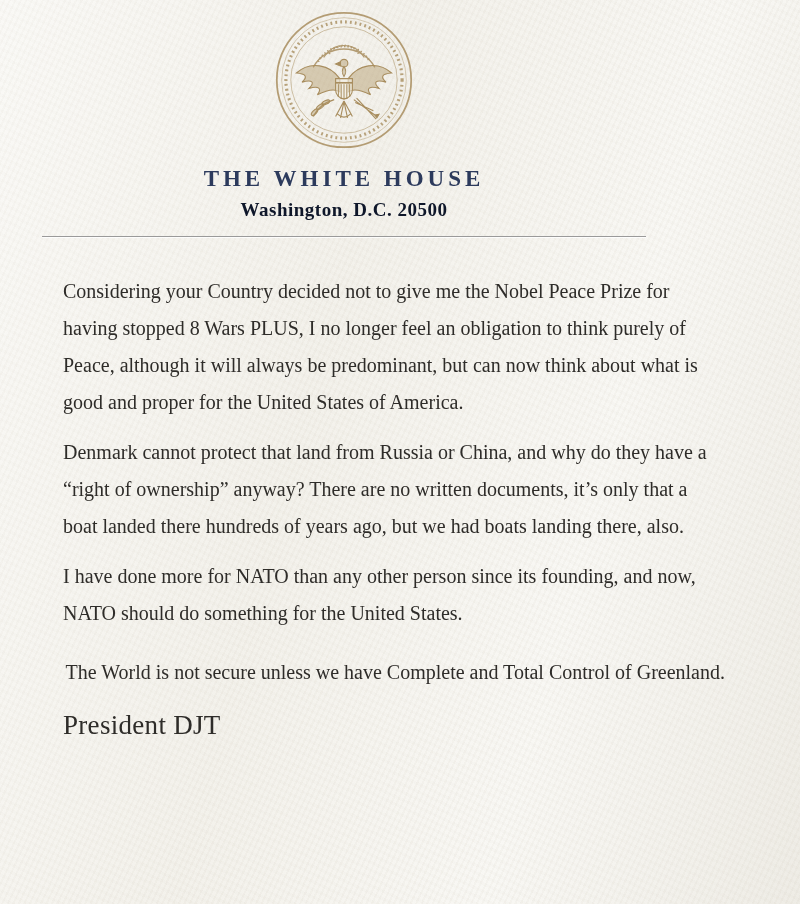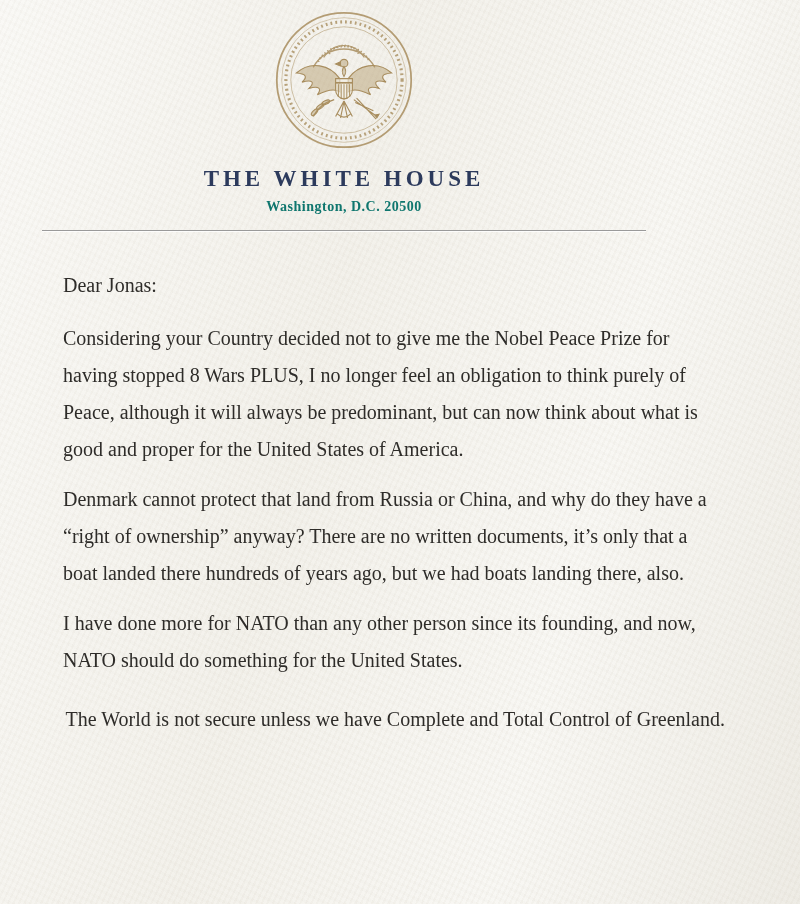--- a/index.html
+++ b/index.html
@@ -17,22 +17,22 @@
   .page{width:688px;height:904px;position:relative;}
   header{ text-align:center; padding-top:10px; }
   .seal-wrap{ height:142px; display:flex; justify-content:center; }
   .wh-title{
     margin:14px 0 0 0;
     font-size:23px; font-weight:bold; letter-spacing:4px;
     color:#2c3a5c;
   }
   .wh-address{
     margin-top:7px;
-    font-size:14px; font-weight:bold; letter-spacing:.5px;
-    color:#0f766e;
+    font-size:19px; font-weight:bold; letter-spacing:.5px;
+    color:#0f172a;
   }
   hr.rule{
     border:none; border-top:1.5px solid #9a9a9a;
     box-shadow:0 1px 0 rgba(255,255,255,.8);
     margin:15px 42px 0 42px;
   }
   main{ padding:36px 0 0 63px; width:662px; }
   main p{ font-size:20px; line-height:37px; margin:0 0 13px 0; }
   p.greeting{ margin-bottom:16px; }
   p.p4{ margin-top:22px;text-align:right; }
@@ -88,20 +88,20 @@
         </g>
       </svg>
     </div>
     <h1 class="wh-title">THE WHITE HOUSE</h1>
     <div class="wh-address">Washington, D.C. 20500</div>
   </header>
 
   <hr class="rule">
 
   <main>
-    <p class="greeting">Dear Jonas:</p>
     <p class="body p1">Considering your Country decided not to give me the Nobel Peace Prize for having stopped 8 Wars PLUS, I no longer feel an obligation to think purely of Peace, although it will always be predominant, but can now think about what is good and proper for the United States of America.</p>
     <p class="body p2">Denmark cannot protect that land from Russia or China, and why do they have a “right of ownership” anyway? There are no written documents, it’s only that a boat landed there hundreds of years ago, but we had boats landing there, also.</p>
     <p class="body p3">I have done more for NATO than any other person since its founding, and now, NATO should do something for the United States.</p>
     <p class="body p4">The World is not secure unless we have Complete and Total Control of Greenland.</p>
+    <p class="signature">President DJT</p>
   </main>
 
 </div>
 
 </body></html>

